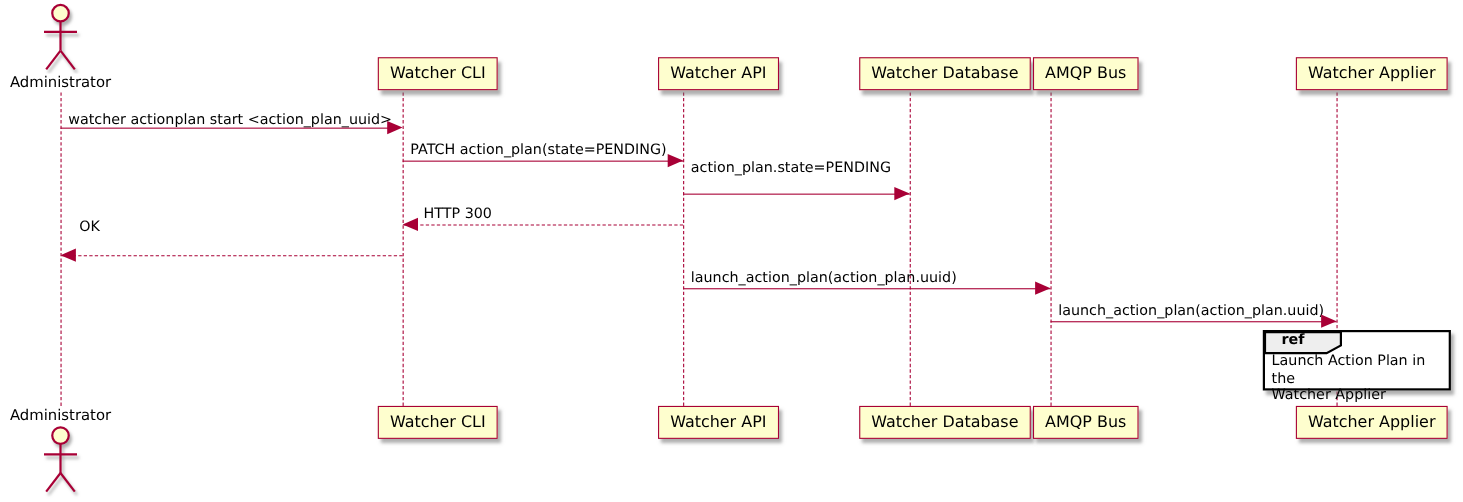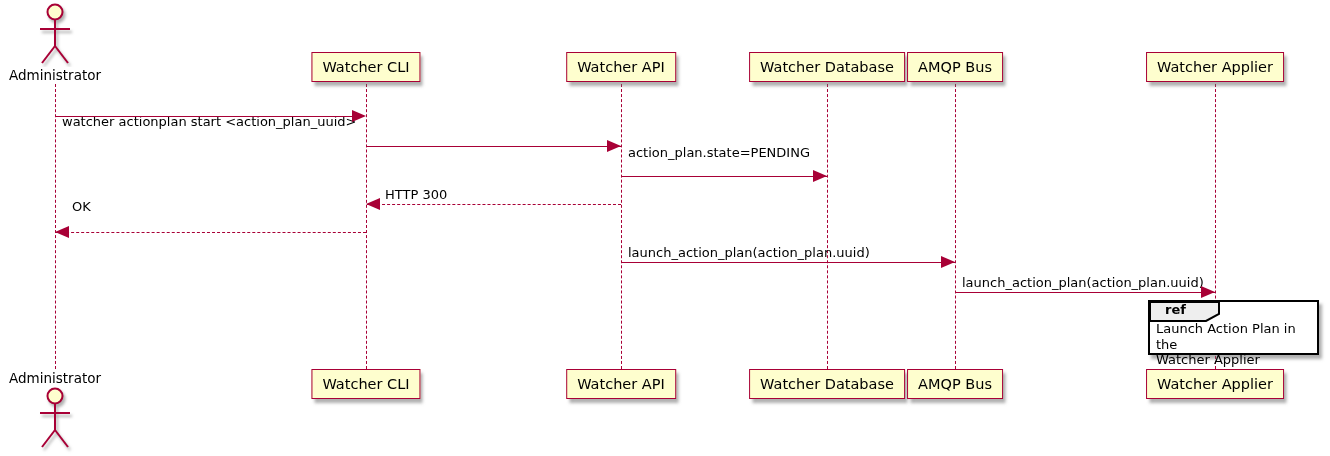--- a/index.html
+++ b/index.html
@@ -22,20 +22,21 @@
     position:absolute;
     transform:translateX(-50%);
     background:var(--participant-fill,#FEFECE);
     border:1.6px solid var(--line-color,#A80036);
     box-shadow:3px 4px 3px rgba(110,110,110,.55);
     height:28px;line-height:28px;
     padding:0 10px;
     font-size:14.5px;
     white-space:nowrap;
     z-index:3;
+    margin-left:32px;
   }
   .actor-label{
     position:absolute;
     transform:translateX(-50%);
     font-size:13.5px;
     white-space:nowrap;
     z-index:3;
     background:var(--background,#fff);
   }
   .actor-fig{
@@ -125,24 +126,25 @@
   <div class="pbox" style="left:827px;top:52px">Watcher Database</div>
   <div class="pbox" style="left:955px;top:52px">AMQP Bus</div>
   <div class="pbox" style="left:1215px;top:52px">Watcher Applier</div>
 
   <div class="pbox" style="left:366px;top:369px">Watcher CLI</div>
   <div class="pbox" style="left:621px;top:369px">Watcher API</div>
   <div class="pbox" style="left:827px;top:369px">Watcher Database</div>
   <div class="pbox" style="left:955px;top:369px">AMQP Bus</div>
   <div class="pbox" style="left:1215px;top:369px">Watcher Applier</div>
 
-  <div class="msg-label" style="left:62px;top:114px">watcher actionplan start &lt;action_plan_uuid&gt;</div>
+  <div class="msg-label" style="left:62px;top:102px">watcher actionplan start &lt;action_plan_uuid&gt;</div>
   <div class="msg-line solid" style="left:55px;top:116px;width:306px"></div>
   <div class="ah r" style="left:352px;top:110px"></div>
 
+  <div class="msg-label" style="left:373px;top:129px">PATCH action_plan(state=PENDING)</div>
   <div class="msg-line solid" style="left:366px;top:146px;width:255px"></div>
   <div class="ah r" style="left:607px;top:140px"></div>
 
   <div class="msg-label" style="left:628px;top:145px">action_plan.state=PENDING</div>
   <div class="msg-line solid" style="left:621px;top:176px;width:206px"></div>
   <div class="ah r" style="left:813px;top:170px"></div>
 
   <div class="msg-label" style="left:385px;top:187px">HTTP 300</div>
   <div class="msg-line dashed" style="left:367px;top:204px;width:254px"></div>
   <div class="ah l" style="left:366px;top:198px"></div>

